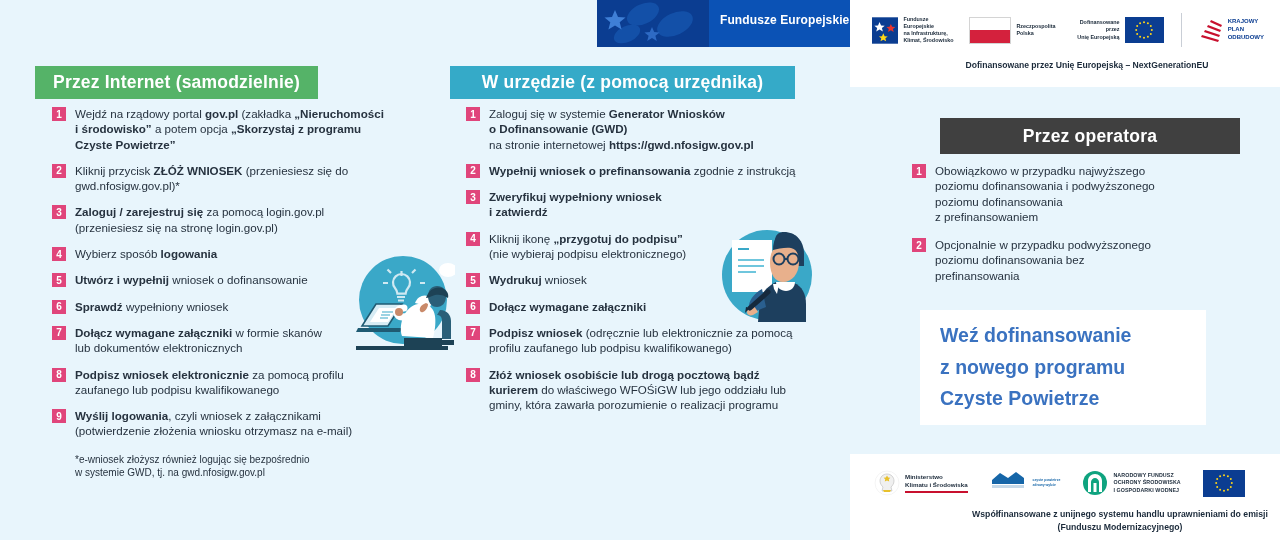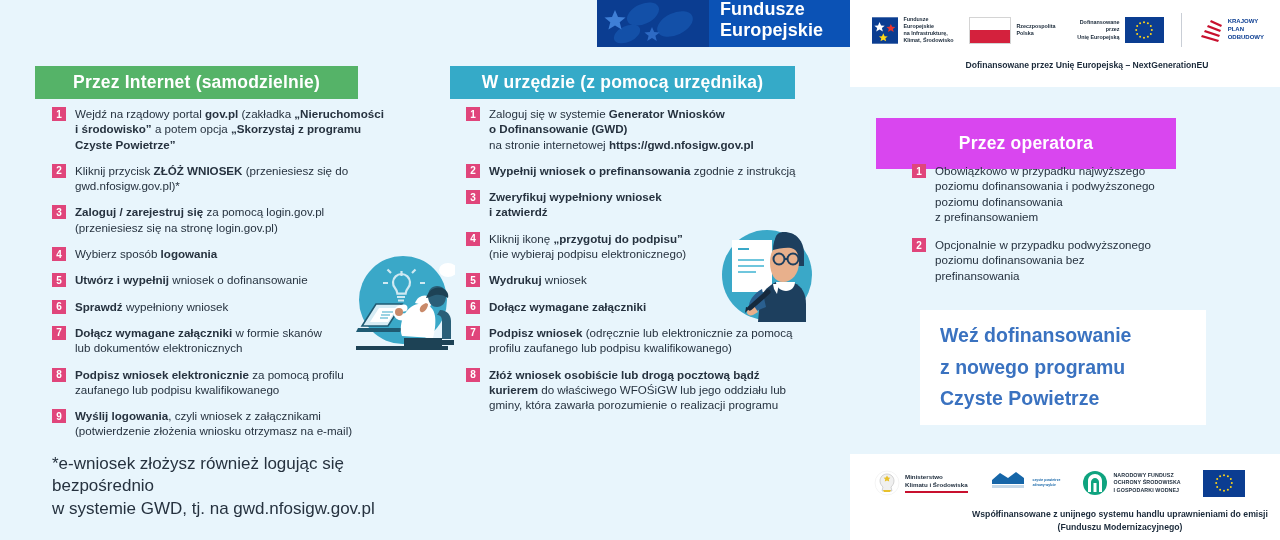--- a/index.html
+++ b/index.html
@@ -11,21 +11,21 @@
     position:relative;
   }
   .canvas{position:relative;width:1280px;height:540px;}
 
   
   .fe-band{position:absolute;left:597px;top:0;width:253px;height:47px;
            background:linear-gradient(90deg,#0b3d91 0%,#0b3d91 44%,#0b52b5 44%,#0b52b5 100%);
            display:flex;align-items:center;overflow:hidden;}
   .fe-stars{position:absolute;left:0;top:0;width:112px;height:47px;}
   .fe-title{position:absolute;left:123px;top:0;height:39px;display:flex;align-items:center;
-            color:#fff;font-size:18px;font-weight:bold;letter-spacing:.1px;}
+            color:#fff;font-size:12px;font-weight:bold;letter-spacing:.1px;}
 
   
   .top-panel{position:absolute;left:850px;top:0;width:430px;height:87px;background:#fff;}
   .top-logos{position:absolute;left:22px;top:10px;width:392px;height:40px;
              display:flex;align-items:center;gap:10px;}
   .logo-block{display:flex;align-items:center;gap:5px;}
   .logo-txt{font-size:5.4px;line-height:1.3;font-weight:bold;color:#1b2a3a;white-space:pre-line;}
   .divider-v{width:1px;height:34px;background:#c9ced6;margin:0 7px;}
   .top-caption{position:absolute;left:0;top:60px;width:430px;text-align:center;
                font-size:8.6px;font-weight:bold;color:#1b2a3a;padding-left:22px;}
@@ -33,38 +33,38 @@
   
   .pl-flag{width:40px;height:25px;border:.6px solid #d4d4d4;background:linear-gradient(#fff 0 50%,#d4213d 50% 100%);}
   .eu-flag{width:40px;height:26px;background:#0b3d91;position:relative;}
   .eu-flag .ring{position:absolute;left:50%;top:50%;width:20px;height:20px;margin:-10px 0 0 -10px;}
   .fe-mini{width:27px;height:27px;position:relative;}
   .kpo-mark{width:24px;height:24px;position:relative;}
 
   
   .hdr{position:absolute;color:#fff;display:flex;align-items:center;justify-content:center;
        font-size:17.5px;font-weight:600;letter-spacing:.2px;}
-  .hdr-green{left:35px;top:66px;width:323px;height:33px;background:#55b368;}
+  .hdr-green{left:35px;top:66px;width:283px;height:33px;background:#55b368;}
   .hdr-blue{left:450px;top:66px;width:345px;height:33px;background:#35aac8;}
-  .hdr-teal{left:876px;top:118px;width:300px;height:51px;background:#d946ef;}
+  .hdr-teal{left:940px;top:118px;width:300px;height:36px;background:#404040;}
 
   
   .steps{position:absolute;}
   .col-left{left:52px;top:106px;width:350px;}
   .col-mid{left:466px;top:106px;width:380px;}
   .col-right{left:912px;top:163px;width:300px;}
 
   .step{display:flex;align-items:flex-start;margin-bottom:11px;}
   .badge{flex:0 0 auto;width:14px;height:14px;background:#e0457b;color:#fff;
          font-size:10px;font-weight:bold;display:flex;align-items:center;justify-content:center;
          margin-top:1px;}
   .step-txt{margin-left:9px;font-size:11.6px;line-height:1.32;color:#26323f;}
   .step-txt b{font-weight:bold;}
   .col-right .step{margin-bottom:13px;}
-  .note{font-size:17px;line-height:1.32;color:#26323f;margin-top:14px;}
+  .note{font-size:10px;line-height:1.32;color:#26323f;margin-top:14px;margin-left:23px;}
 
   
   .illus{position:absolute;}
   .illus-left{left:340px;top:248px;width:115px;height:115px;}
   .illus-mid{left:710px;top:222px;width:110px;height:110px;}
 
   
   .promo{position:absolute;left:920px;top:310px;width:286px;height:115px;background:#fff;
          display:flex;flex-direction:column;justify-content:center;padding-left:20px;box-sizing:border-box;}
   .promo div{font-size:19.5px;font-weight:bold;color:#3a72c0;line-height:1.62;}

